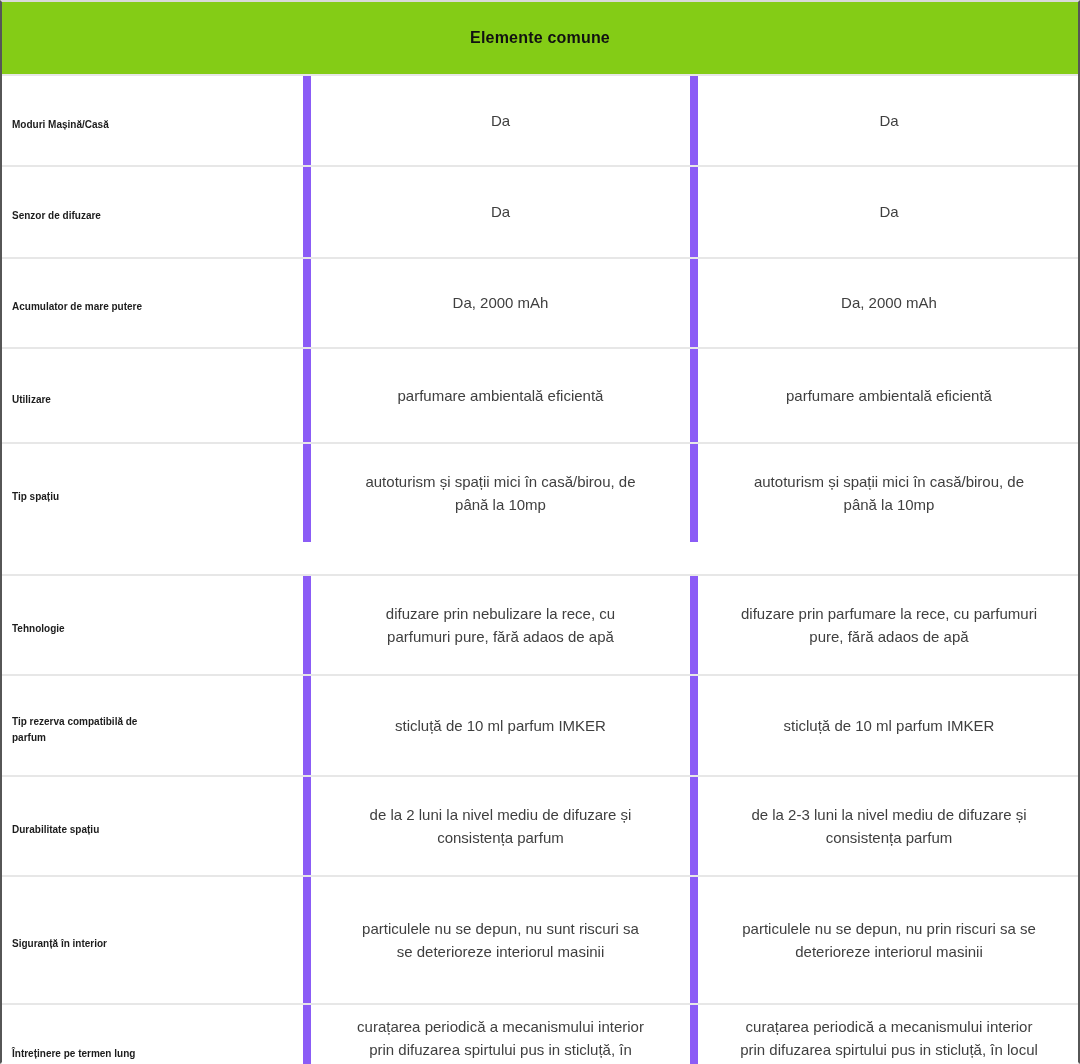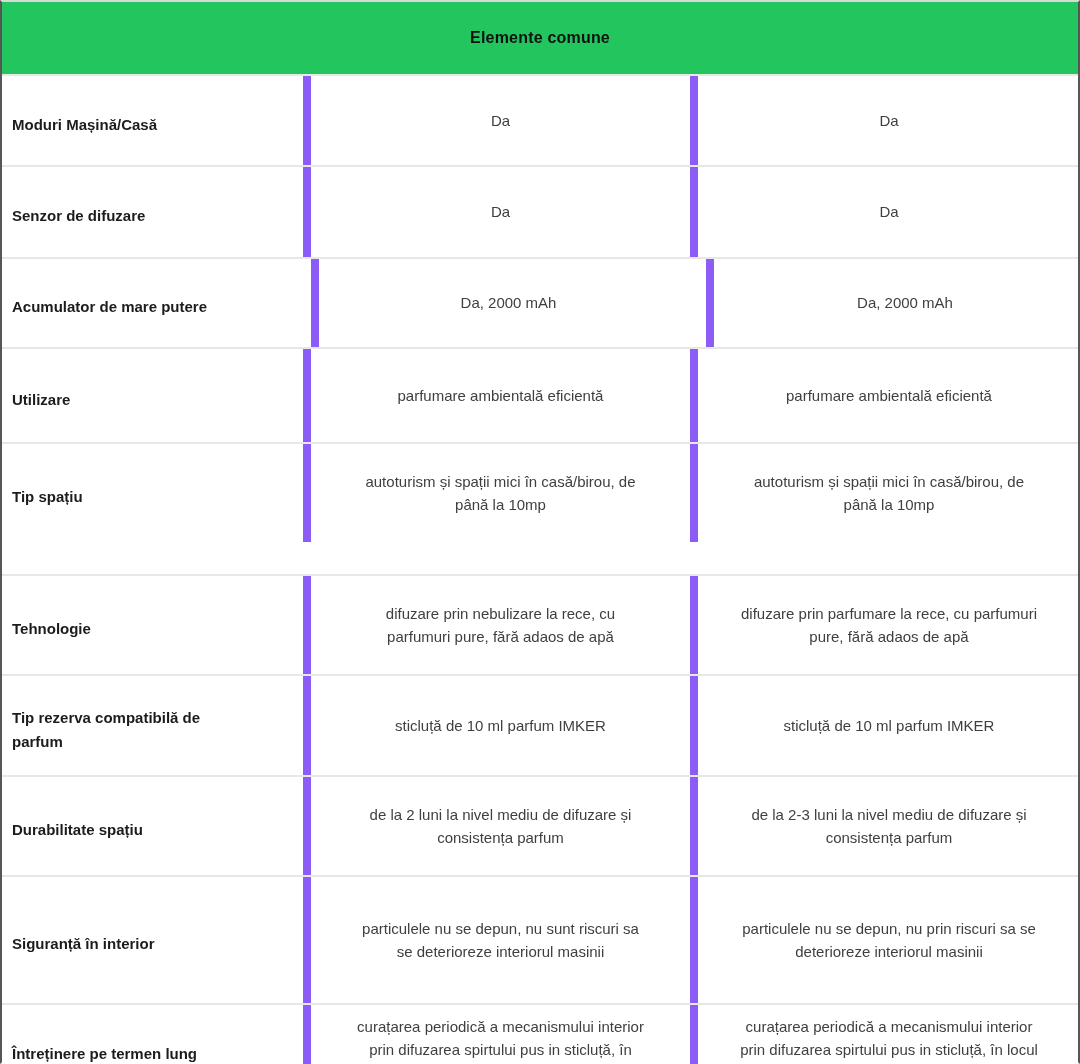--- a/index.html
+++ b/index.html
@@ -14,58 +14,58 @@
     border-left: 2px solid #565656;
     border-right: 2px solid #565656;
     border-top: 2px solid #d9d9d9;
     border-bottom: 2px solid #e7e7e7;
     display: flex;
     flex-direction: column;
   }
   .table-header {
     height: 72px;
     flex: 0 0 72px;
-    background: #22c55e;
+    background: #84cc16;
     display: flex;
     align-items: center;
     justify-content: center;
   }
   .table-title {
     font-size: 16px;
     font-weight: bold;
     color: #111111;
     letter-spacing: 0.2px;
   }
   .table-row {
     display: grid;
     grid-template-columns: 301px 387px 390px;
     border-top: 2px solid #e7e7e7;
     background: #ffffff;
   }
   
   .table-row:nth-of-type(1) { min-height: 89px; }
   .table-row:nth-of-type(2) { min-height: 91px; }
   .table-row:nth-of-type(3) { min-height: 92px; }
-  .table-row:nth-of-type(4) { min-height: 90px; gap: 8px; }
+  .table-row:nth-of-type(4) { min-height: 90px; }
   .table-row:nth-of-type(5) { min-height: 95px; }
   .table-row:nth-of-type(6) { min-height: 100px; }
   .table-row:nth-of-type(7) { min-height: 100px; margin-top: 32px; }
   .table-row:nth-of-type(8) { min-height: 101px; }
   .table-row:nth-of-type(9) { min-height: 100px; }
   .table-row:nth-of-type(10) { flex: 1; min-height: 128px; }
   .cell {
     display: flex;
     align-items: center;
     white-space: pre-line;
     line-height: 1.55;
   }
   .cell.label {
     font-weight: bold;
     color: #1c1c1c;
-    font-size: 15px;
+    font-size: 10px;
     padding: 10px 28px 2px 10px;
     justify-content: flex-start;
     text-align: left;
   }
   .cell.value {
     color: #3f3f3f;
     font-size: 15px;
     padding: 10px 12px;
     justify-content: center;
     text-align: center;

